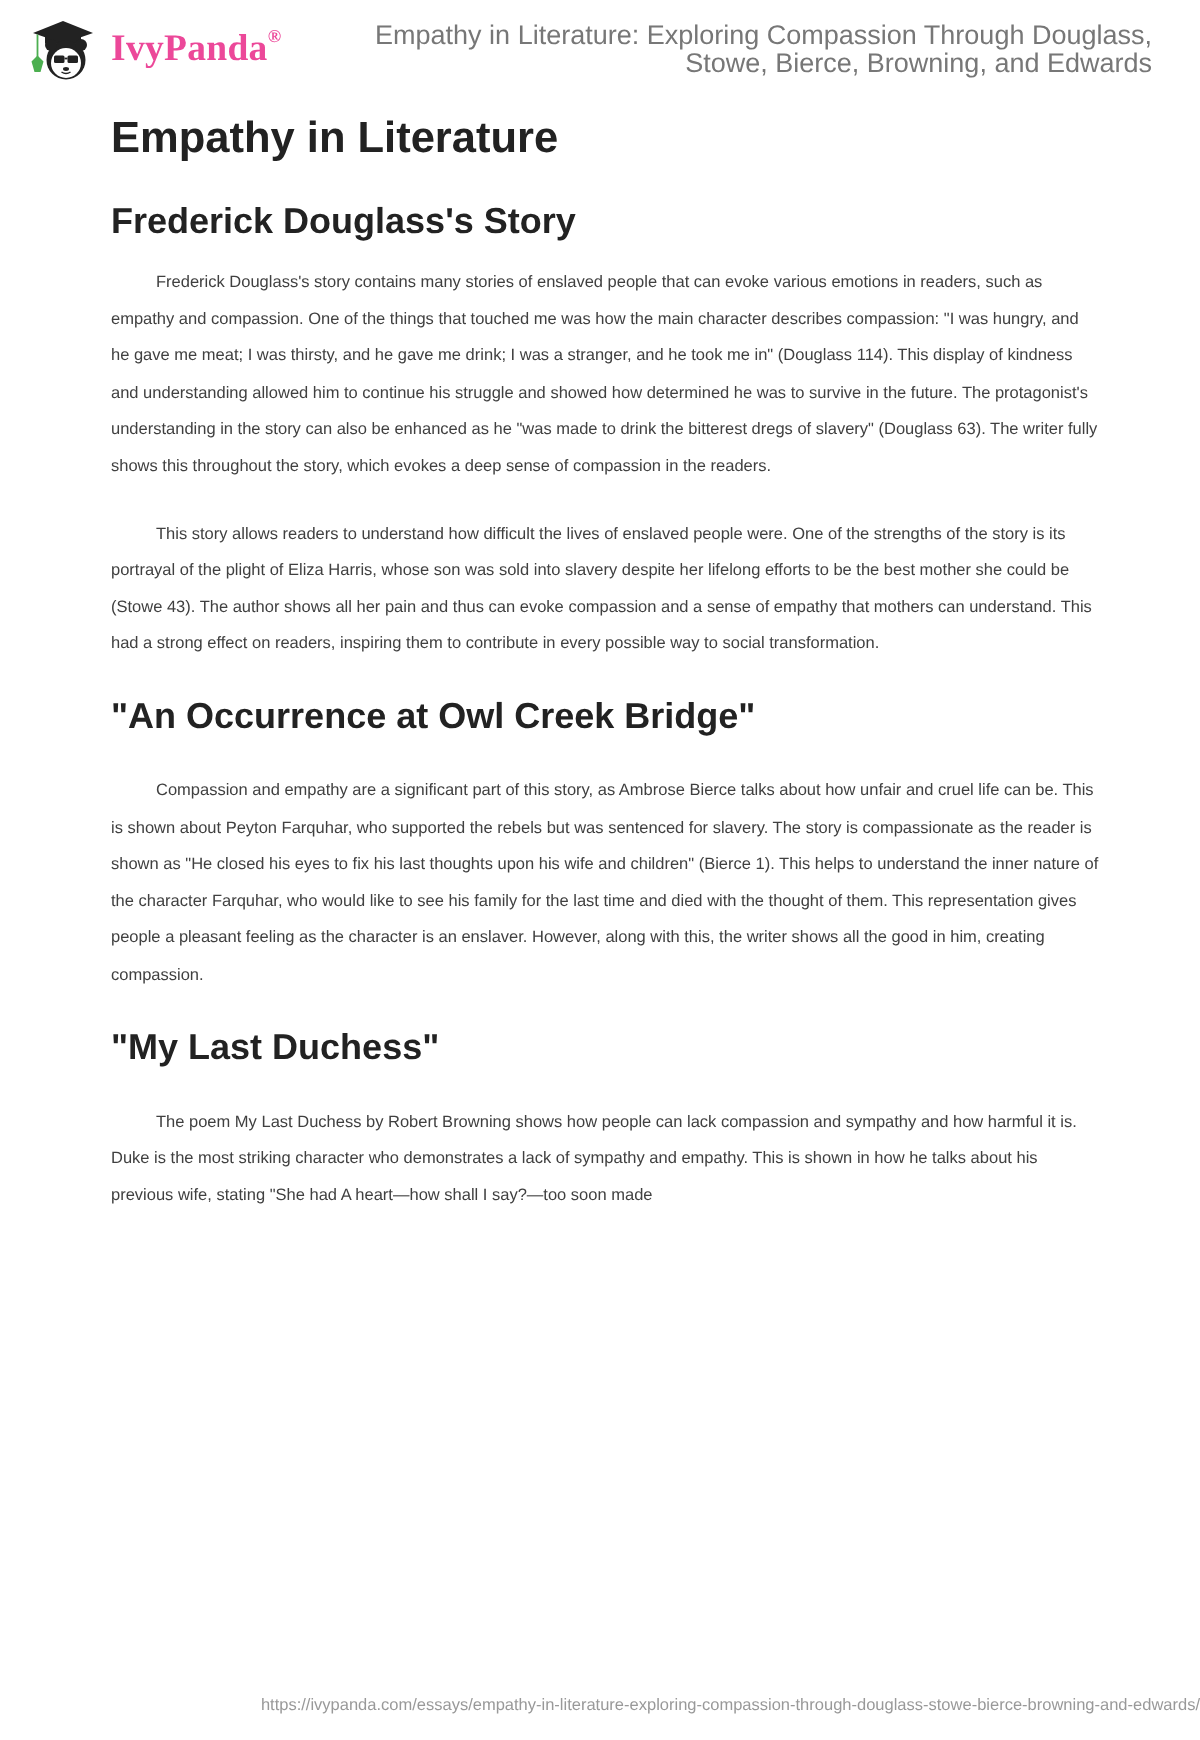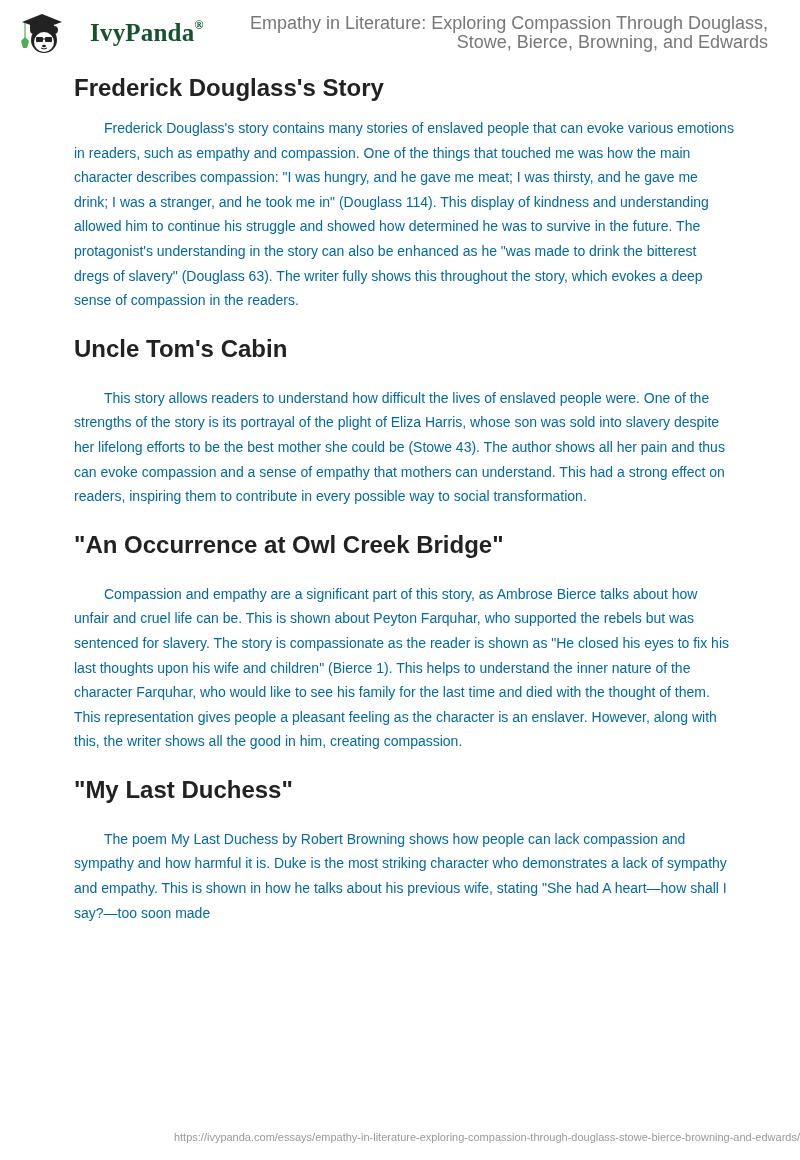--- a/index.html
+++ b/index.html
@@ -1,26 +1,26 @@
 <!DOCTYPE html>
 <html><head>
 <meta charset="utf-8">
 <style>
   html, body { margin: 0; padding: 0; background: #ffffff; }
   body { width: 800px; height: 1160px; position: relative; overflow: hidden; font-family: "Liberation Sans", sans-serif; color: #222222; }
   .header { position: absolute; left: 0; top: 0; width: 800px; height: 60px; }
   .logo { position: absolute; left: 18px; top: 8px; display: flex; align-items: center; }
   .logo-icon { width: 48px; height: 48px; position: relative; }
-  .logo-text { font-family: "Liberation Serif", serif; font-weight: bold; font-size: 25px; color: #14532d; margin-left: 24px; margin-top: 2px; letter-spacing: 0.2px; }
+  .logo-text { font-family: "Liberation Serif", serif; font-weight: bold; font-size: 25px; color: #ec4899; margin-left: 8px; margin-top: 2px; letter-spacing: 0.2px; }
   .logo-text sup { font-size: 12px; position: relative; top: -3px; }
   .header-title { position: absolute; right: 32px; top: 14px; width: 560px; text-align: right; font-size: 18px; line-height: 19px; color: #777777; }
   .content { position: absolute; left: 74px; top: 72px; width: 660px; }
   h1 { font-size: 29px; font-weight: bold; margin: 0; line-height: 40px; color: #222; }
   h2 { font-size: 24px; font-weight: bold; margin: 0; line-height: 32px; color: #222; }
-  p { font-size: 14px; line-height: 24.6px; margin: 0; text-indent: 30px; color: #0369a1; }
+  p { font-size: 11px; line-height: 24.6px; margin: 0; text-indent: 30px; color: #404040; }
   .footer-url { position: absolute; left: 0; top: 1131px; width: 800px; text-align: right; font-size: 11px; color: #999999; }
 </style>
 </head>
 <body>
 
 <div class="header">
   <div class="logo">
     <div class="logo-icon">
       <svg width="48" height="48" viewBox="0 0 48 48">
         <polygon points="4,14 24,6 44,14 24,21" fill="#222"></polygon>
@@ -37,25 +37,25 @@
         <ellipse cx="26" cy="38" rx="2" ry="1.3" fill="#222"></ellipse>
         <path d="M23,40 Q26,42 29,40" stroke="#222" stroke-width="1" fill="none"></path>
       </svg>
     </div>
     <span class="logo-text"><span>IvyPanda</span><sup>®</sup></span>
   </div>
   <div class="header-title">Empathy in Literature: Exploring Compassion Through Douglass, Stowe, Bierce, Browning, and Edwards</div>
 </div>
 
 <div class="content">
+  <h1 style="margin-bottom:20px;">Empathy in Literature</h1>
 
   <h2 style="margin-bottom:12px;">Frederick Douglass's Story</h2>
   <p style="margin-bottom:20px;">Frederick Douglass's story contains many stories of enslaved people that can evoke various emotions in readers, such as empathy and compassion. One of the things that touched me was how the main character describes compassion: "I was hungry, and he gave me meat; I was thirsty, and he gave me drink; I was a stranger, and he took me in" (Douglass 114). This display of kindness and understanding allowed him to continue his struggle and showed how determined he was to survive in the future. The protagonist's understanding in the story can also be enhanced as he "was made to drink the bitterest dregs of slavery" (Douglass 63). The writer fully shows this throughout the story, which evokes a deep sense of compassion in the readers.</p>
 
-  <h2 style="margin-bottom:21px;">Uncle Tom's Cabin</h2>
   <p style="margin-bottom:20px;">This story allows readers to understand how difficult the lives of enslaved people were. One of the strengths of the story is its portrayal of the plight of Eliza Harris, whose son was sold into slavery despite her lifelong efforts to be the best mother she could be (Stowe 43). The author shows all her pain and thus can evoke compassion and a sense of empathy that mothers can understand. This had a strong effect on readers, inspiring them to contribute in every possible way to social transformation.</p>
 
   <h2 style="margin-bottom:21px;">"An Occurrence at Owl Creek Bridge"</h2>
   <p style="margin-bottom:20px;">Compassion and empathy are a significant part of this story, as Ambrose Bierce talks about how unfair and cruel life can be. This is shown about Peyton Farquhar, who supported the rebels but was sentenced for slavery. The story is compassionate as the reader is shown as "He closed his eyes to fix his last thoughts upon his wife and children" (Bierce 1). This helps to understand the inner nature of the character Farquhar, who would like to see his family for the last time and died with the thought of them. This representation gives people a pleasant feeling as the character is an enslaver. However, along with this, the writer shows all the good in him, creating compassion.</p>
 
   <h2 style="margin-bottom:21px;">"My Last Duchess"</h2>
   <p>The poem My Last Duchess by Robert Browning shows how people can lack compassion and sympathy and how harmful it is. Duke is the most striking character who demonstrates a lack of sympathy and empathy. This is shown in how he talks about his previous wife, stating "She had A heart—how shall I say?—too soon made</p>
 </div>
 
 <div class="footer-url">https://ivypanda.com/essays/empathy-in-literature-exploring-compassion-through-douglass-stowe-bierce-browning-and-edwards/</div>

